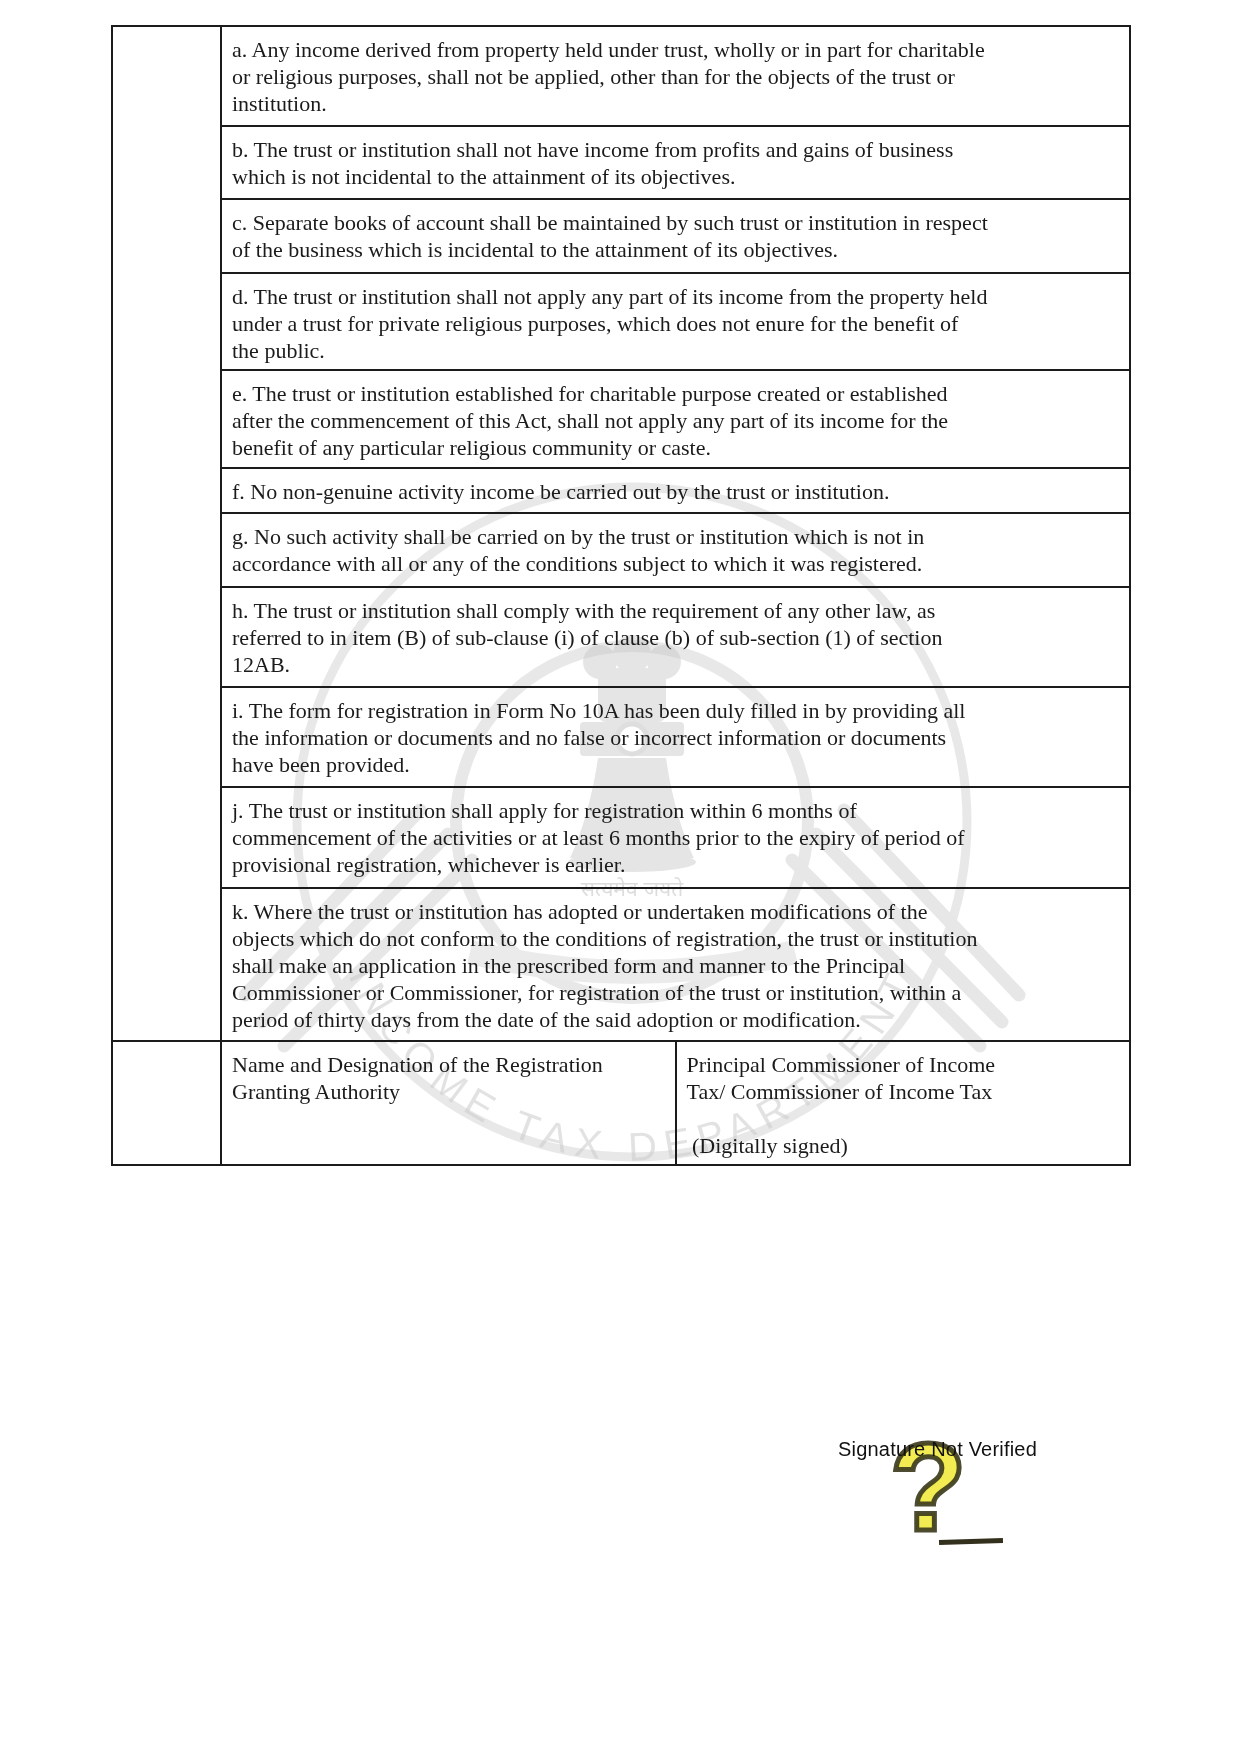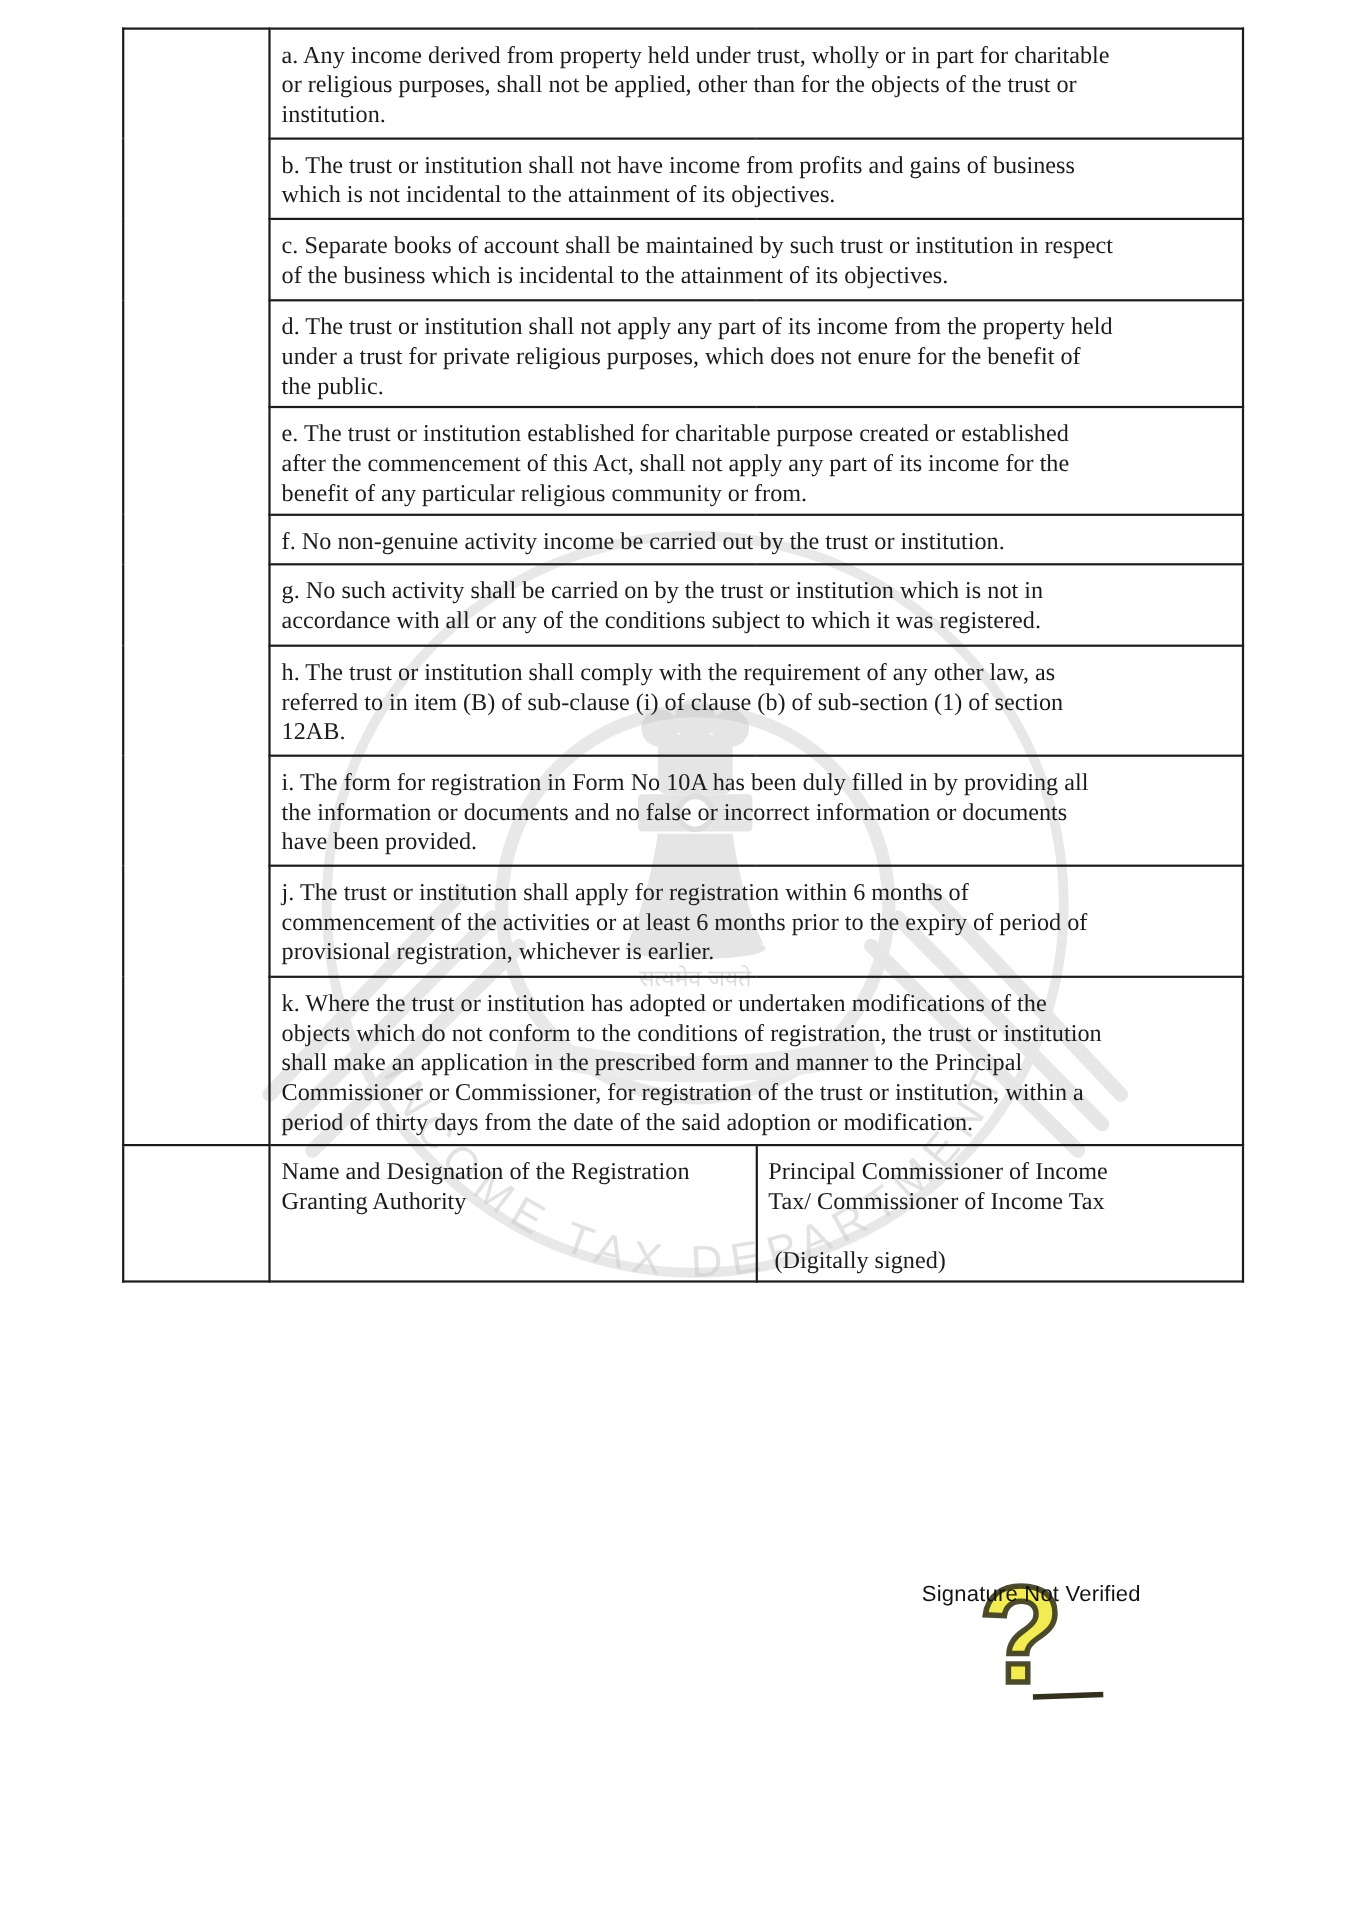--- a/index.html
+++ b/index.html
@@ -27,21 +27,21 @@
     left:111px; top:25px;
     width:1020px;
     border-collapse:collapse;
     table-layout:fixed;
     z-index:1;
     background:transparent;
   }
   table.cert td{
     border:2px solid #1b1b1b;
     vertical-align:top;
-    padding:9px 24px 0 10px;
+    padding:9px 0 0 10px;
     font-size:22px;
     line-height:27px;
     background:transparent;
   }
   .cond-text, .cell-text{
     white-space:pre-line;
   }
   td.num-col{width:97px;}
   td.label-col{width:505px;}
   td.value-col{width:408px;}
@@ -153,21 +153,21 @@
 of the business which is incidental to the attainment of its objectives.</span></td>
     </tr>
     <tr style="height:97px;">
       <td colspan="2"><span class="cond-text">d. The trust or institution shall not apply any part of its income from the property held
 under a trust for private religious purposes, which does not enure for the benefit of
 the public.</span></td>
     </tr>
     <tr style="height:98px;">
       <td colspan="2"><span class="cond-text">e. The trust or institution established for charitable purpose created or established
 after the commencement of this Act, shall not apply any part of its income for the
-benefit of any particular religious community or from.</span></td>
+benefit of any particular religious community or caste.</span></td>
     </tr>
     <tr style="height:45px;">
       <td colspan="2"><span class="cond-text">f. No non-genuine activity income be carried out by the trust or institution.</span></td>
     </tr>
     <tr style="height:74px;">
       <td colspan="2"><span class="cond-text">g. No such activity shall be carried on by the trust or institution which is not in
 accordance with all or any of the conditions subject to which it was registered.</span></td>
     </tr>
     <tr style="height:100px;">
       <td colspan="2"><span class="cond-text">h. The trust or institution shall comply with the requirement of any other law, as

